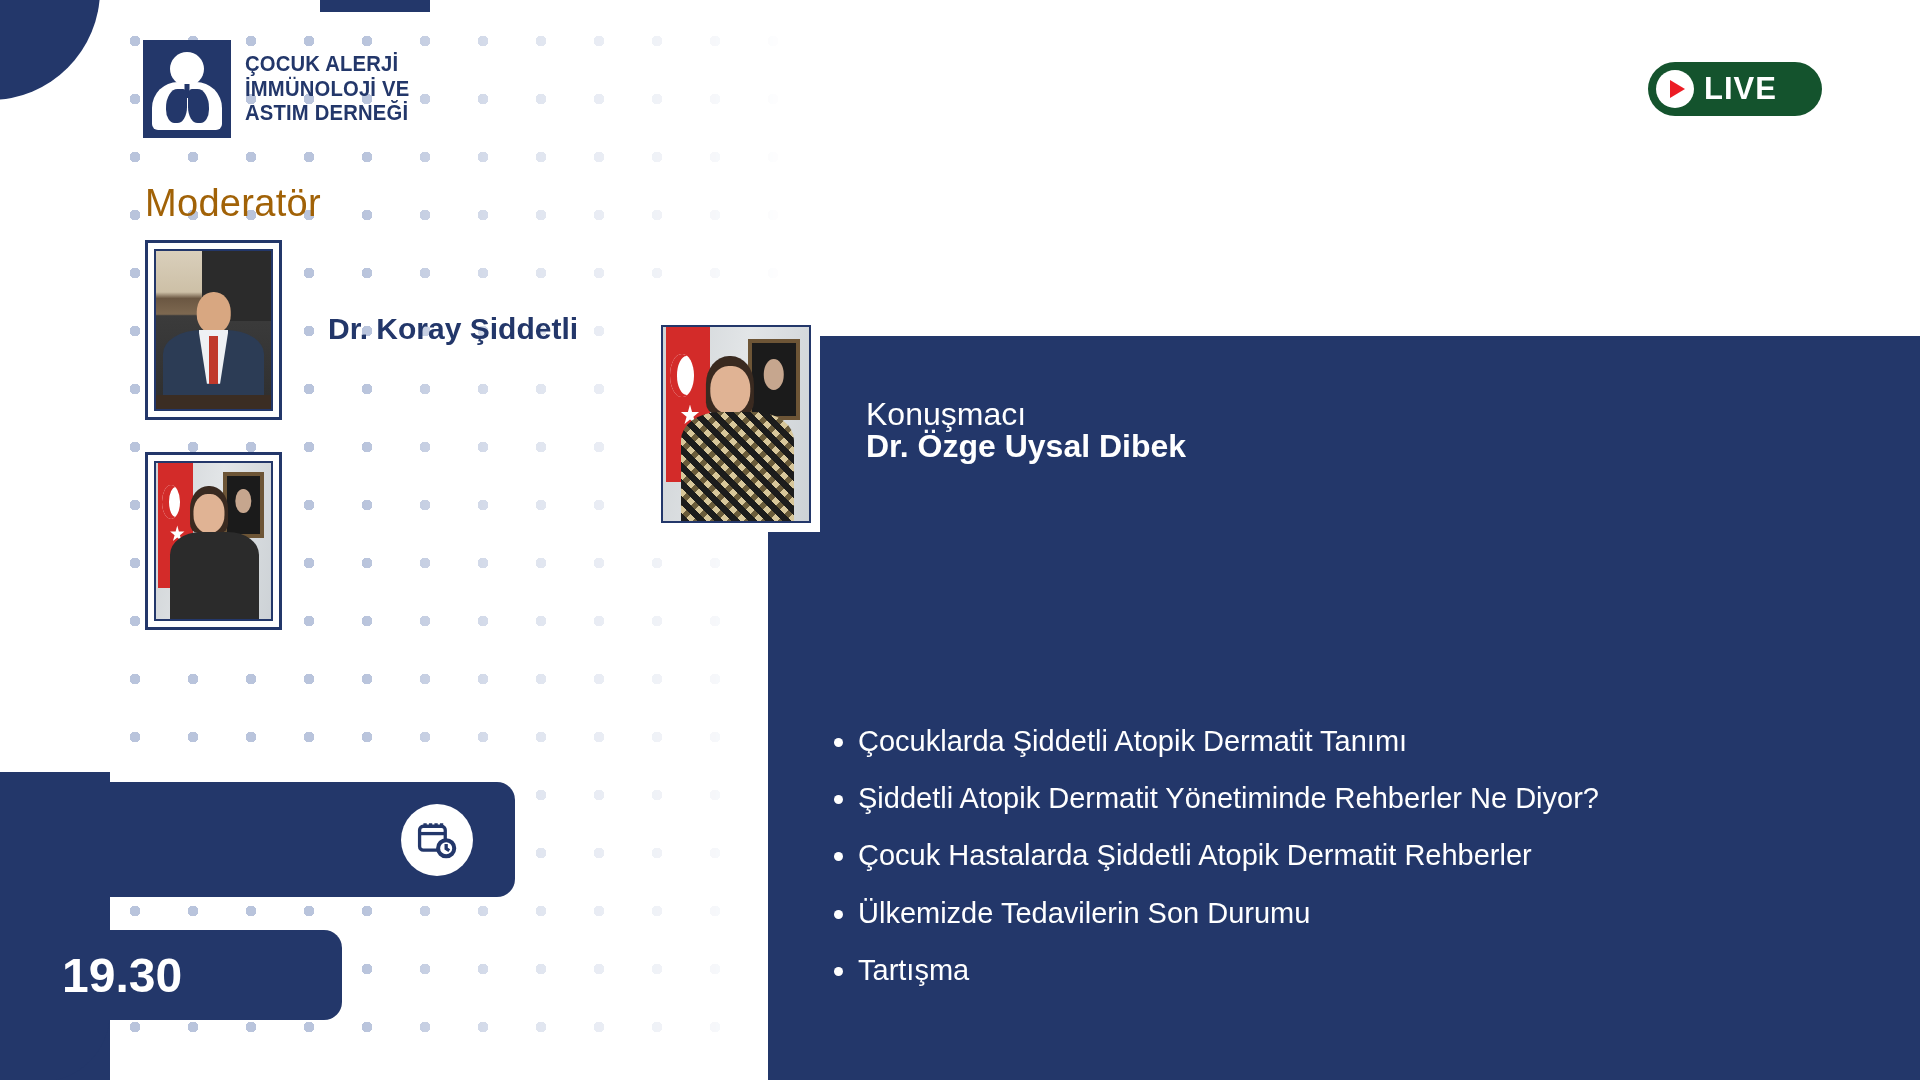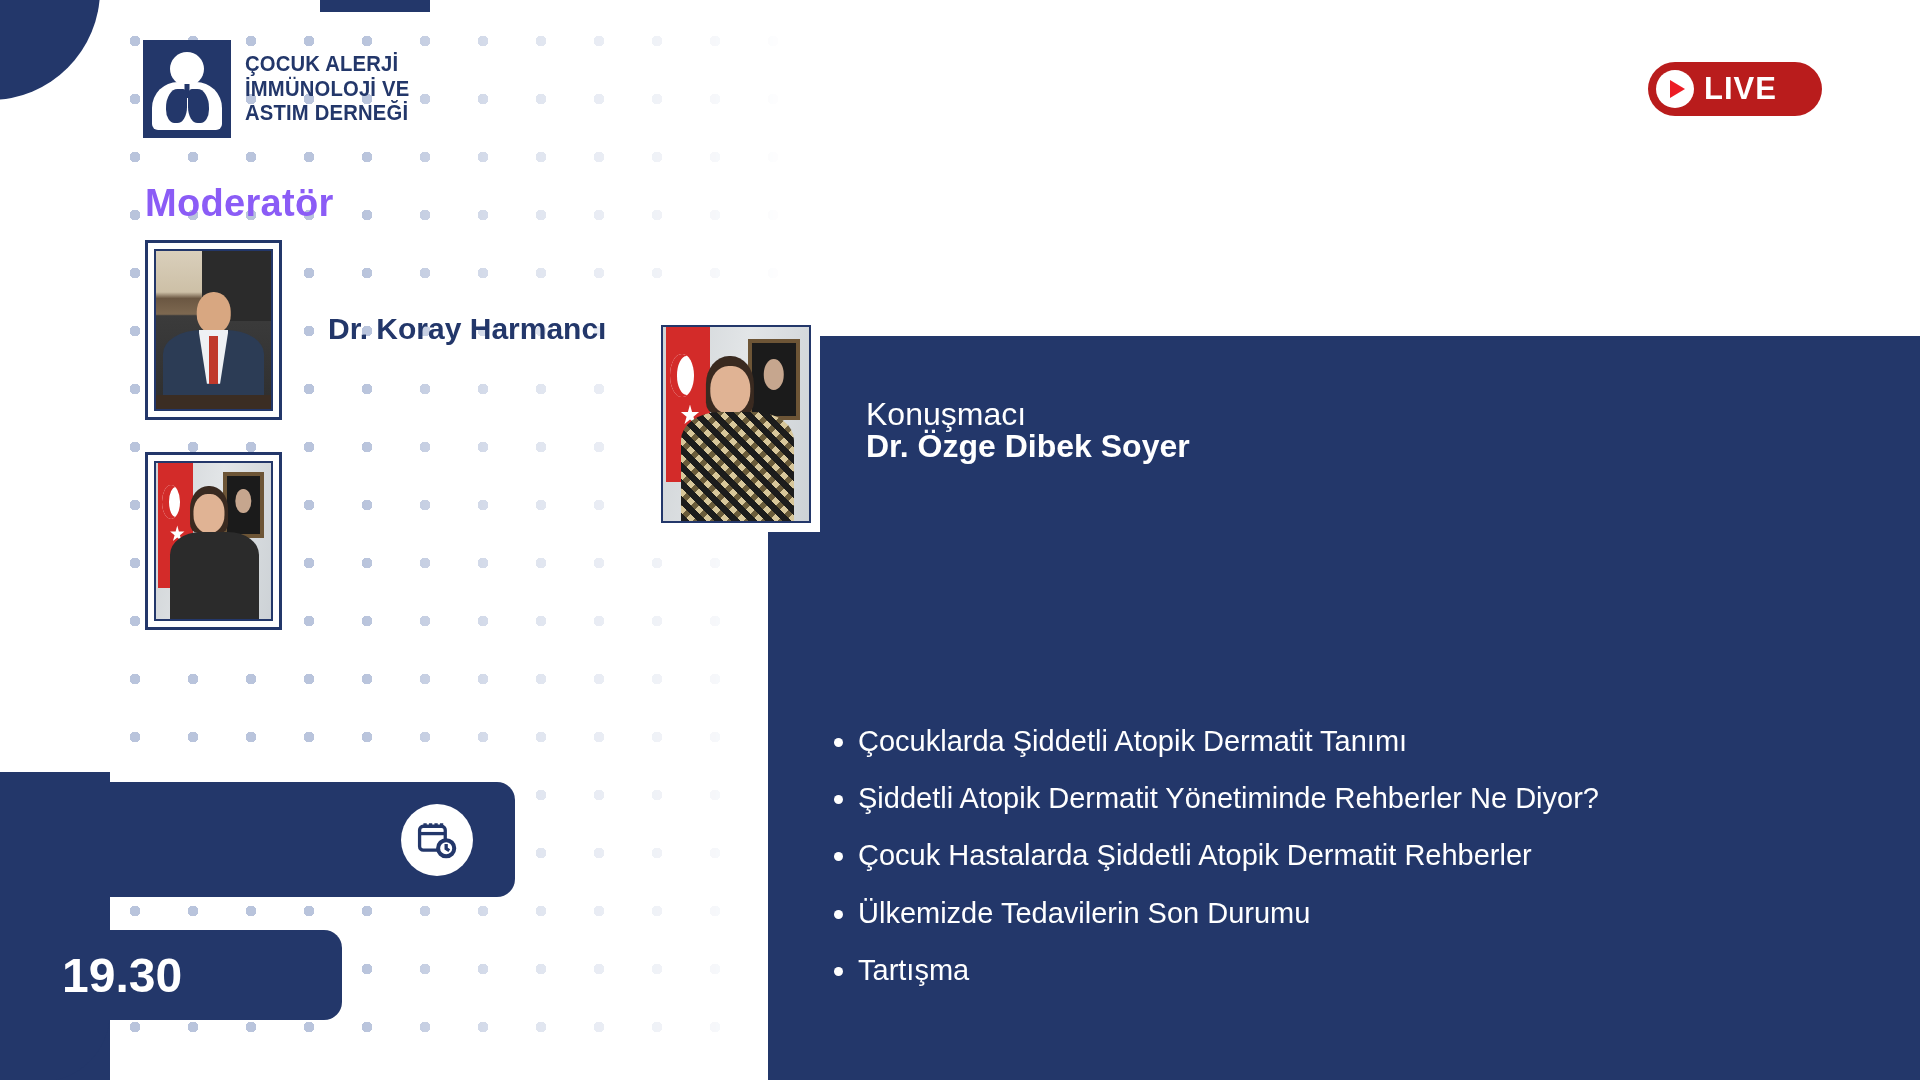--- a/index.html
+++ b/index.html
@@ -40,22 +40,22 @@
                      position:absolute; top:49px; width:21px; height:34px; background:#23376a; }
   .logo-mark .lungL { left:23px; border-radius:55% 18% 46% 40%; }
   .logo-mark .lungR { left:45px; border-radius:18% 55% 40% 46%; }
   .logo-mark .trachea { position:absolute; left:50%; top:44px; transform:translateX(-50%);
                      width:5px; height:14px; background:#23376a; }
   .logo-text { color:#23376a; font-weight:bold; line-height:1.12; letter-spacing:.2px;
                font-size:22px; text-transform:uppercase; font-stretch:condensed;
                transform:scaleX(.92); transform-origin:left center; white-space:pre-line; }
 
   
-  .mod-heading { position:absolute; left:145px; top:182px; color:#8b5cf6;
-                 font-size:38px; font-weight:bold; letter-spacing:.3px; }
+  .mod-heading { position:absolute; left:145px; top:182px; color:#a16207;
+                 font-size:38px; font-weight:normal; letter-spacing:.3px; }
 
   .photo-frame { position:absolute; background:#ffffff; padding:6px; border:3px solid #23376a; }
   .photo-frame .inner { border:2px solid #23376a; width:100%; height:100%; overflow:hidden; position:relative; }
 
   .person-name { position:absolute; color:#23376a; font-weight:bold; font-size:30px; line-height:1.12; }
 
   
   .pt { position:absolute; inset:0; }
   .pt .bg { position:absolute; inset:0; }
 
@@ -112,21 +112,21 @@
 
   .tv-row { position:absolute; left:312px; top:952px; display:flex; align-items:center; gap:10px; }
   .tv-label { color:#23376a; font-size:54px; font-weight:bold; letter-spacing:.5px; }
 
   
   .title { position:absolute; left:620px; top:58px; color:#23376a;
            font-size:53px; font-weight:bold; line-height:1.16; white-space:pre-line;
            letter-spacing:-.2px; }
 
   .live-badge { position:absolute; left:1648px; top:62px; width:174px; height:54px;
-                background:#b91c1c; border-radius:27px; display:flex; align-items:center;
+                background:#14532d; border-radius:27px; display:flex; align-items:center;
                 padding-left:8px; gap:10px; }
   .live-circle { width:38px; height:38px; border-radius:50%; background:#ffffff;
                  display:flex; align-items:center; justify-content:center; }
   .live-tri { width:0; height:0; border-left:15px solid #ec1c24;
               border-top:9px solid transparent; border-bottom:9px solid transparent; margin-left:4px; }
   .live-text { color:#ffffff; font-size:31px; font-weight:bold; letter-spacing:1px; }
 
   .navy-panel { position:absolute; left:768px; top:336px; width:1152px; height:744px;
                 background:#23376a; }
 
@@ -174,21 +174,21 @@
           <div class="chair"></div>
           <div class="head"></div>
         <div class="suit"></div>
           <div class="shirt"></div>
           <div class="tie"></div>
           <div class="desk"></div>
       </div>
     </div>
   </div>
   <div class="person-name" style="left:328px; top:312px;">Dr. Koray
-Harmancı</div>
+Şiddetli</div>
 
   <div class="photo-frame" style="left:145px; top:452px; width:137px; height:178px;">
     <div class="inner">
       <div class="pt ptB">
         <div class="bg"></div>
           <div class="flag"></div>
           <div class="flagmoon"></div>
           <div class="flagstar"></div>
         <div class="picframe">
             <div class="picface"></div>
@@ -239,21 +239,21 @@
             <div class="picface"></div>
           </div>
         <div class="hair"></div>
           <div class="head"></div>
           <div class="jacket"></div>
       </div>
     </div>
   </div>
 
   <div class="speaker-label" style="left:866px; top:396px; z-index:4;">Konuşmacı</div>
-  <div class="speaker-name" style="left:866px; top:428px; z-index:4;">Dr. Özge Dibek Soyer</div>
+  <div class="speaker-name" style="left:866px; top:428px; z-index:4;">Dr. Özge Uysal Dibek</div>
 
   <div class="bullets">
     <ul>
       <li>Çocuklarda Şiddetli Atopik Dermatit Tanımı</li>
       <li>Şiddetli Atopik Dermatit Yönetiminde Rehberler Ne Diyor?</li>
       <li>Çocuk Hastalarda Şiddetli Atopik Dermatit Rehberler</li>
       <li>Ülkemizde Tedavilerin Son Durumu</li>
       <li>Tartışma</li>
     </ul>
   </div>

